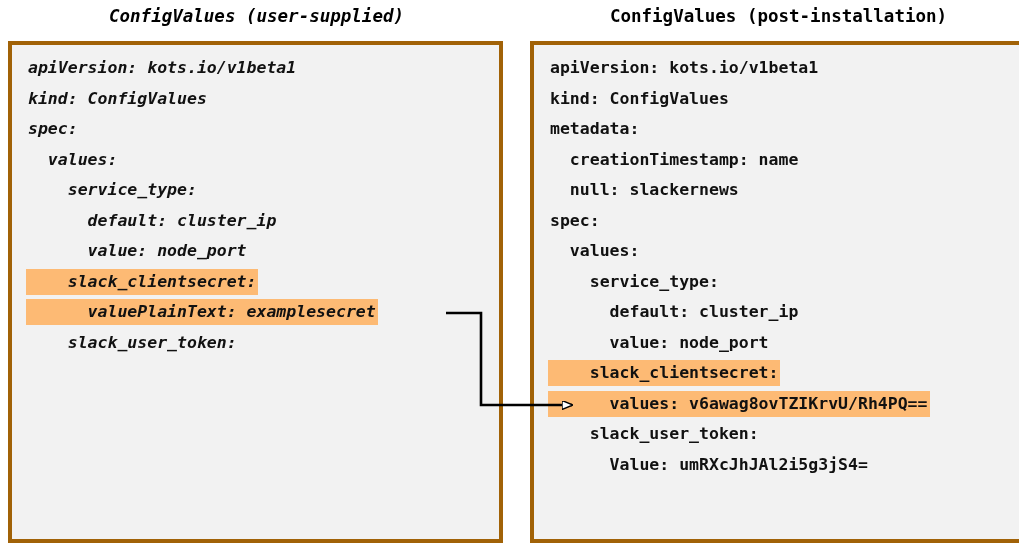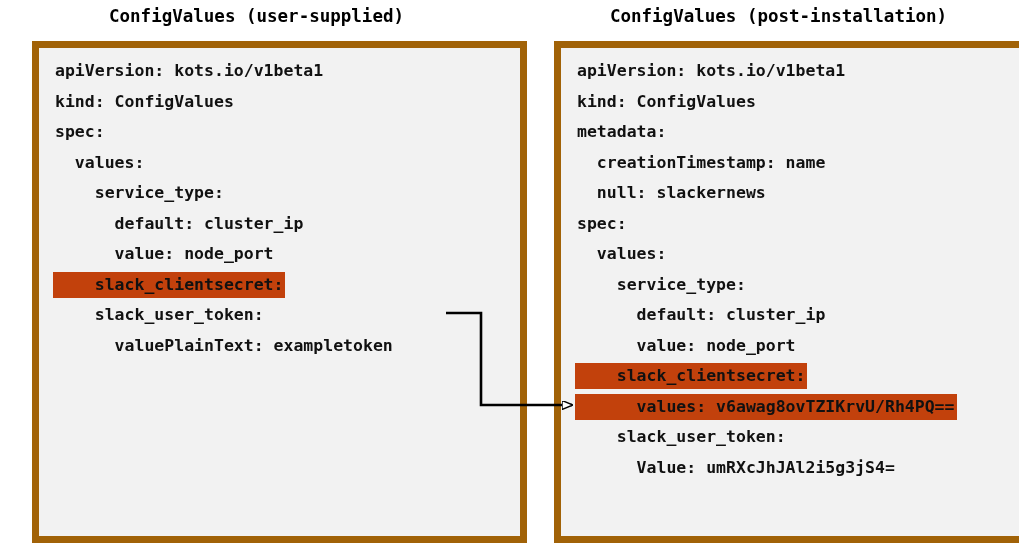--- a/index.html
+++ b/index.html
@@ -14,21 +14,21 @@
     font-family: "DejaVu Sans Mono", "Liberation Mono", monospace;
     overflow: hidden;
   }
 
   .panel {
     position: absolute;
     top: 0;
     width: 497px;
     height: 559px;
   }
-  #panel-left  { left: 8px; }
+  #panel-left  { left: 8px; font-style: italic; }
   #panel-right { left: 530px; }
 
   .panel-title {
     position: absolute;
     top: 6px;
     left: 0;
     width: 497px;
     text-align: center;
     font-family: "DejaVu Sans Mono", "Liberation Mono", monospace;
     font-weight: bold;
@@ -38,24 +38,23 @@
     white-space: pre;
   }
 
   .code-box {
     position: absolute;
     top: 41px;
     left: 0;
     width: 495px;
     height: 502px;
     box-sizing: border-box;
-    border: 7px solid #a16207;
+    border: 4px solid #a16207;
     background: #f2f2f2;
     overflow: hidden;
-    margin-left: 24px;
   }
 
   .code-lines {
     position: absolute;
     top: 8px;
     left: 14px;
     right: 0;
   }
 
   .code-line {
@@ -65,21 +64,21 @@
     font-family: "DejaVu Sans Mono", "Liberation Mono", monospace;
     font-size: 16.5px;
     font-weight: bold;
     color: #111111;
   }
   .code-line > span.txt {
     display: inline;
     padding: 3px 2px 4px 2px;
   }
   .code-line.hl > span.txt {
-    background: #c2410c;
+    background: #fdba74;
   }
 
   
   #connector {
     position: absolute;
     left: 0;
     top: 0;
     width: 1019px;
     height: 559px;
     pointer-events: none;
@@ -93,22 +92,22 @@
   <div class="code-box">
     <div class="code-lines" id="left-lines">
         <div class="code-line"><span class="txt">apiVersion: kots.io/v1beta1</span></div>
         <div class="code-line"><span class="txt">kind: ConfigValues</span></div>
         <div class="code-line"><span class="txt">spec:</span></div>
         <div class="code-line"><span class="txt">  values:</span></div>
         <div class="code-line"><span class="txt">    service_type:</span></div>
         <div class="code-line"><span class="txt">      default: cluster_ip</span></div>
         <div class="code-line"><span class="txt">      value: node_port</span></div>
         <div class="code-line hl"><span class="txt">    slack_clientsecret:</span></div>
+        <div class="code-line hl"><span class="txt">      valuePlainText: examplesecret</span></div>
         <div class="code-line"><span class="txt">    slack_user_token:</span></div>
-        <div class="code-line"><span class="txt">      valuePlainText: exampletoken</span></div>
       </div>
   </div>
 </div>
 
 <div class="panel" id="panel-right">
   <div class="panel-title">ConfigValues (post-installation)</div>
   <div class="code-box">
     <div class="code-lines" id="right-lines">
         <div class="code-line"><span class="txt">apiVersion: kots.io/v1beta1</span></div>
         <div class="code-line"><span class="txt">kind: ConfigValues</span></div>

